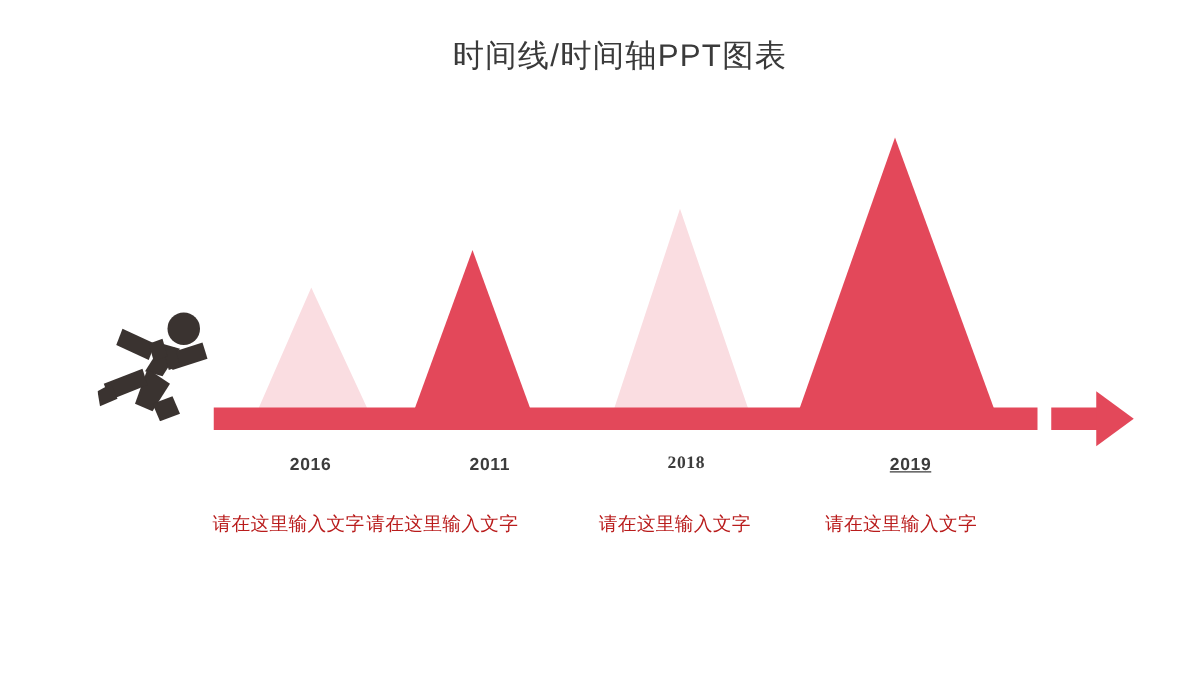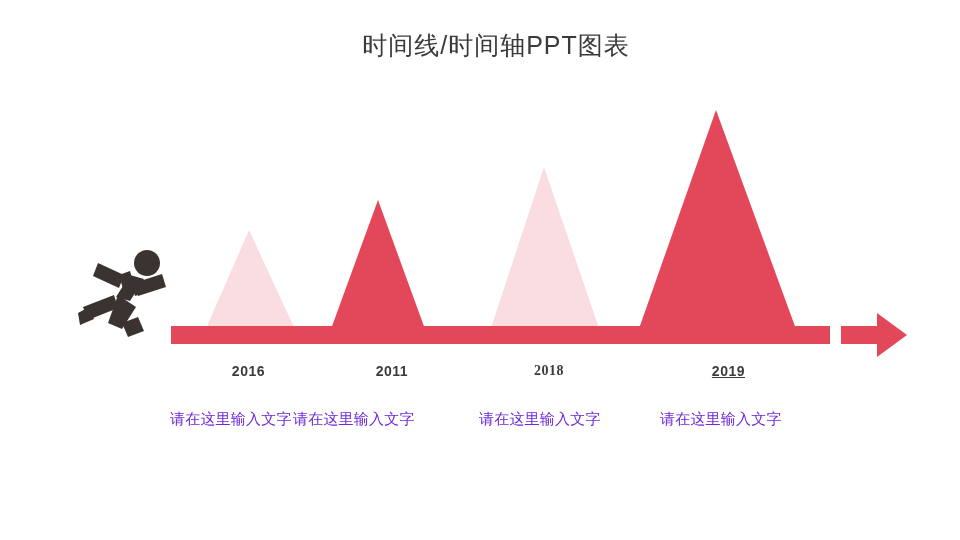--- a/index.html
+++ b/index.html
@@ -78,21 +78,21 @@
   .year-label.y1 { left: 332px; width: 60px; }
   .year-label.y2 { left: 488px; width: 60px; font-family: Liberation Serif, serif; }
   .year-label.y3 { left: 669px; width: 60px; text-decoration: underline; }
 
   
   .caption {
     position: absolute;
     top: 410px;
     font-size: 15px;
     font-weight: 400;
-    color: #6d28d9;
+    color: #b91c1c;
     white-space: nowrap;
     letter-spacing: 0.2px;
   }
   .caption.c0 { left: 154px; }
   .caption.c1 { left: 277px; }
   .caption.c2 { left: 463px; }
   .caption.c3 { left: 644px; }
 </style>
 </head>
 <body>

